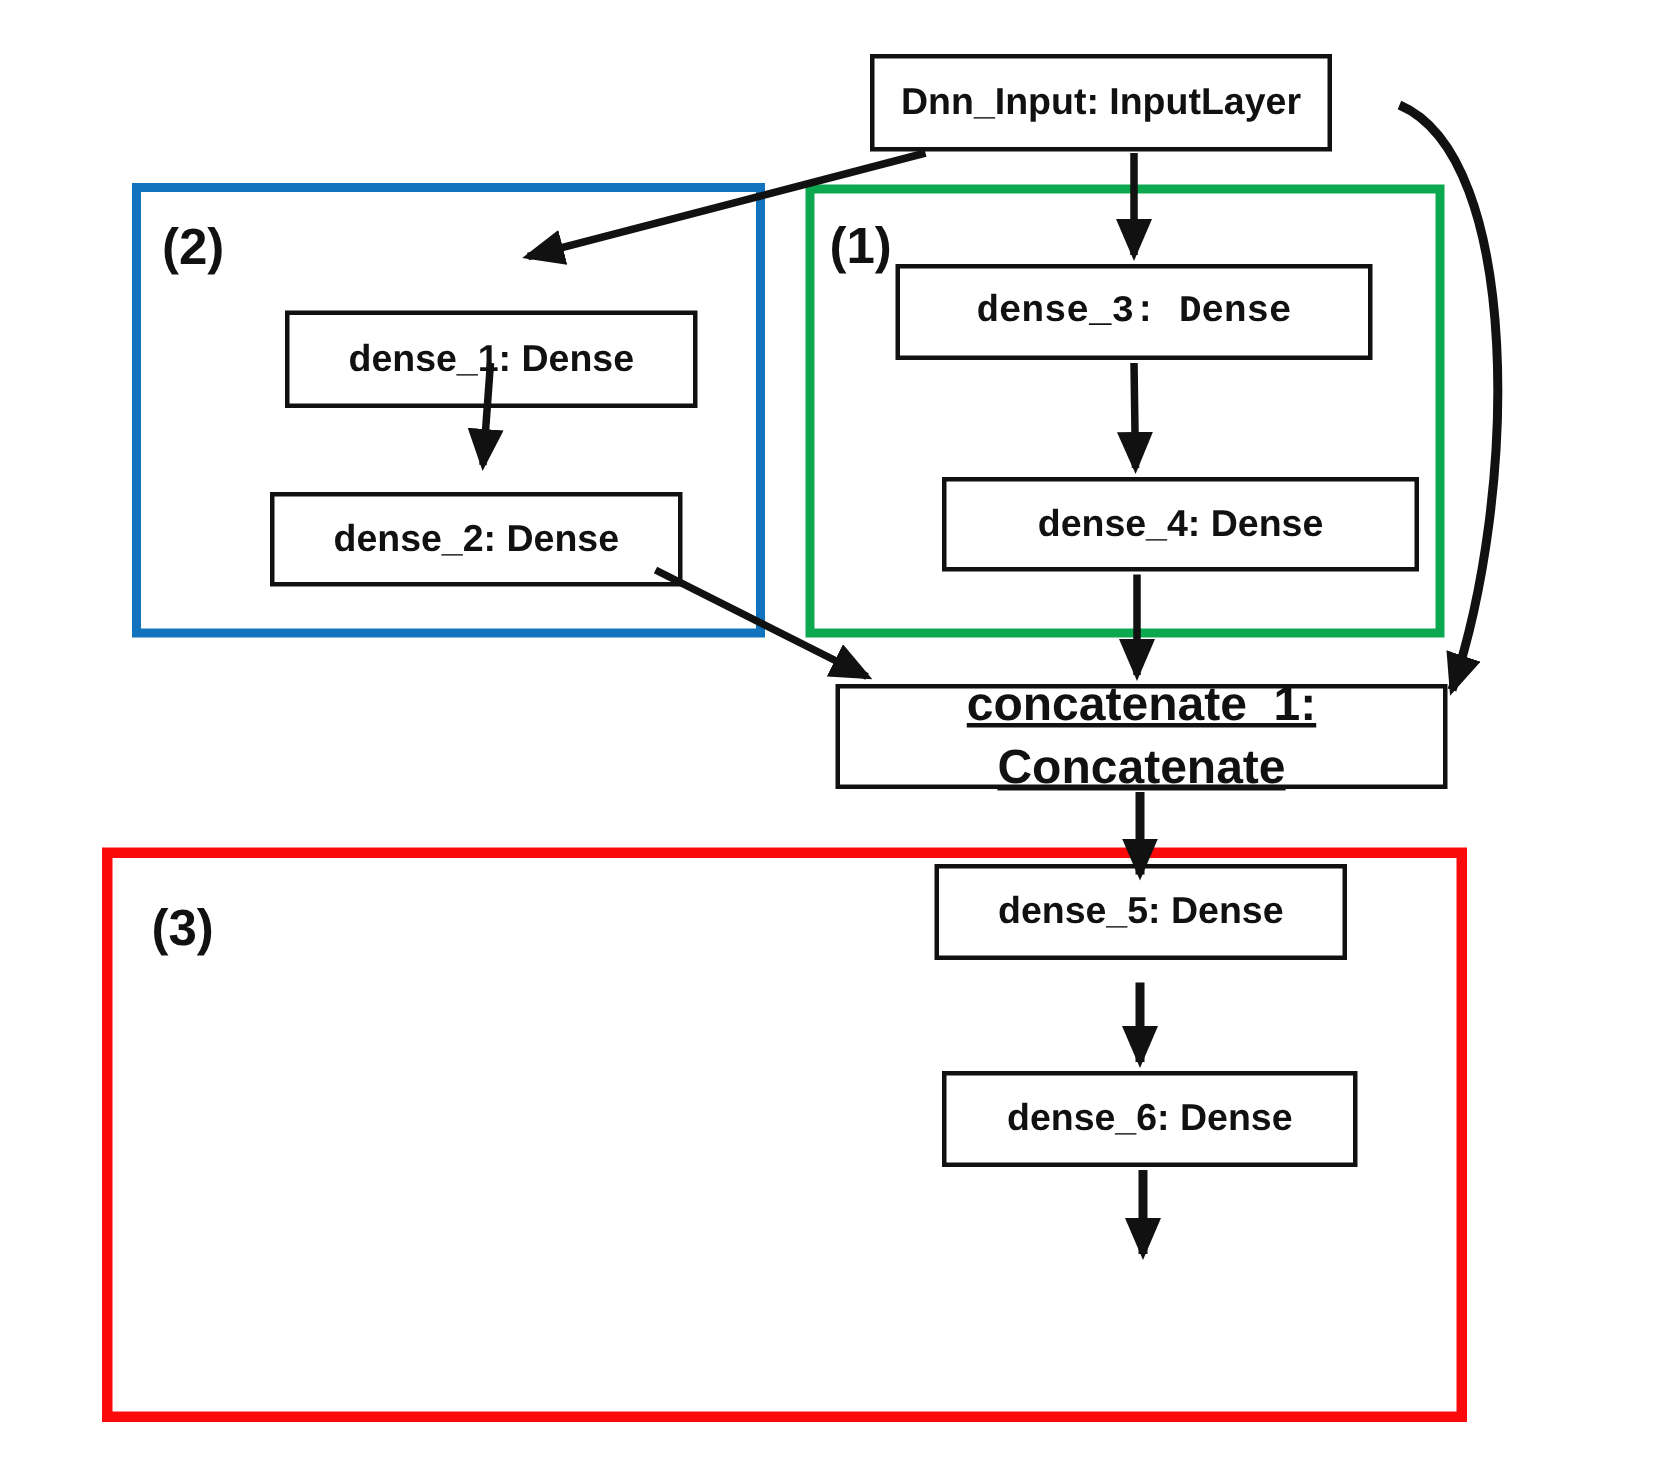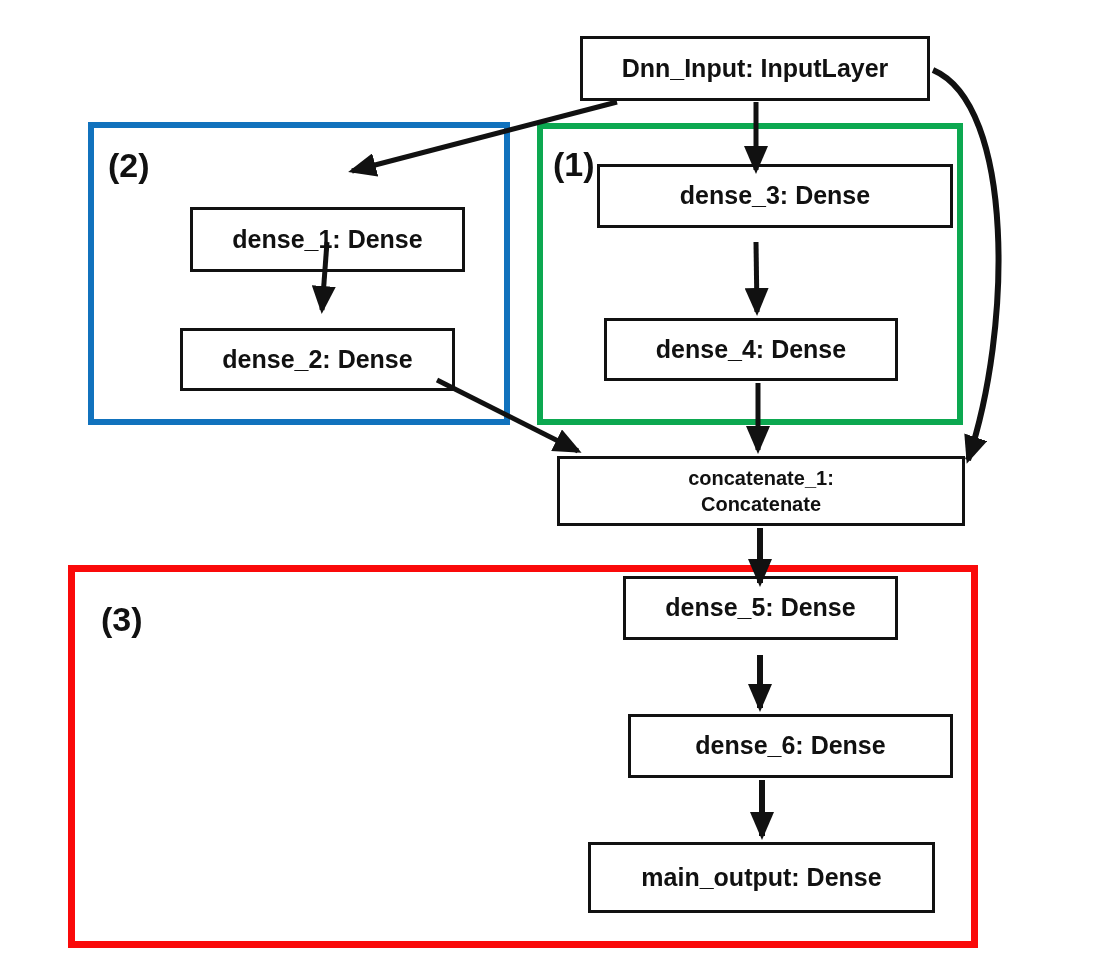--- a/index.html
+++ b/index.html
@@ -51,28 +51,28 @@
     display: flex;
     align-items: center;
     justify-content: center;
     text-align: center;
     font-weight: bold;
     font-size: 25px;
     color: #111111;
     z-index: 2;
     line-height: 1.25;
   }
-  .node-input       { left: 580px; top: 36px;  width: 350px; height: 65px; }
+  .node-input       { left: 580px; top: 36px;  width: 308px; height: 65px; }
   .node-dense1      { left: 190px; top: 175px; width: 275px; height: 65px; margin-top: 32px; }
-  .node-dense3      { left: 597px; top: 164px; width: 356px; height: 64px; }
+  .node-dense3      { left: 597px; top: 176px; width: 318px; height: 64px; font-family: Liberation Mono, monospace; }
   .node-dense2      { left: 180px; top: 328px; width: 275px; height: 63px; }
-  .node-dense4      { left: 604px; top: 318px; width: 294px; height: 63px; text-align: center; }
-  .node-concat      { left: 557px; top: 456px; width: 408px; height: 70px; font-size: 20px; line-height: 1.3; }
+  .node-dense4      { left: 628px; top: 318px; width: 318px; height: 63px; text-align: center; }
+  .node-concat      { left: 557px; top: 456px; width: 408px; height: 70px; font-size: 32px; line-height: 1.3; text-decoration: underline; }
   .node-dense5      { left: 623px; top: 576px; width: 275px; height: 64px; }
-  .node-dense6      { left: 628px; top: 714px; width: 325px; height: 64px; }
+  .node-dense6      { left: 628px; top: 714px; width: 277px; height: 64px; }
   .node-mainoutput  { left: 588px; top: 842px; width: 347px; height: 71px; }
 </style>
 </head>
 <body>
 
 <div class="canvas">
 
   <div class="group group-blue" style="border-color: rgb(17, 114, 189);">
     <span class="group-label label-2">(2)</span>
   </div>
@@ -103,23 +103,20 @@
       <span>concatenate_1:</span><br>
       <span>Concatenate</span>
     </span>
   </div>
   <div class="node node-dense5">
     <span>dense_5: Dense</span>
   </div>
   <div class="node node-dense6">
     <span>dense_6: Dense</span>
   </div>
-  <div class="node node-mainoutput">
-    <span>main_output: Dense</span>
-  </div>
 
   <svg class="edges-layer" viewBox="0 0 1102 973" xmlns="http://www.w3.org/2000/svg">
     <defs>
       <marker id="ah" markerUnits="userSpaceOnUse" markerWidth="28" markerHeight="24" refX="24" refY="12" orient="auto">
         <path d="M0,0 L28,12 L0,24 Z" fill="#111111"></path>
       </marker>
     </defs>
 
     <path d="M 617 102 L 352 171" stroke="#111111" stroke-width="5" fill="none" marker-end="url(#ah)"></path>
 

